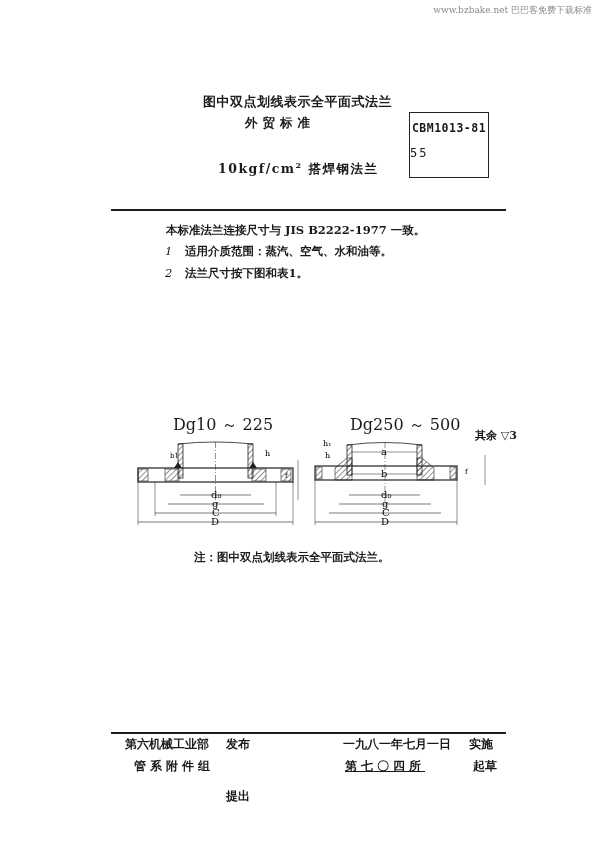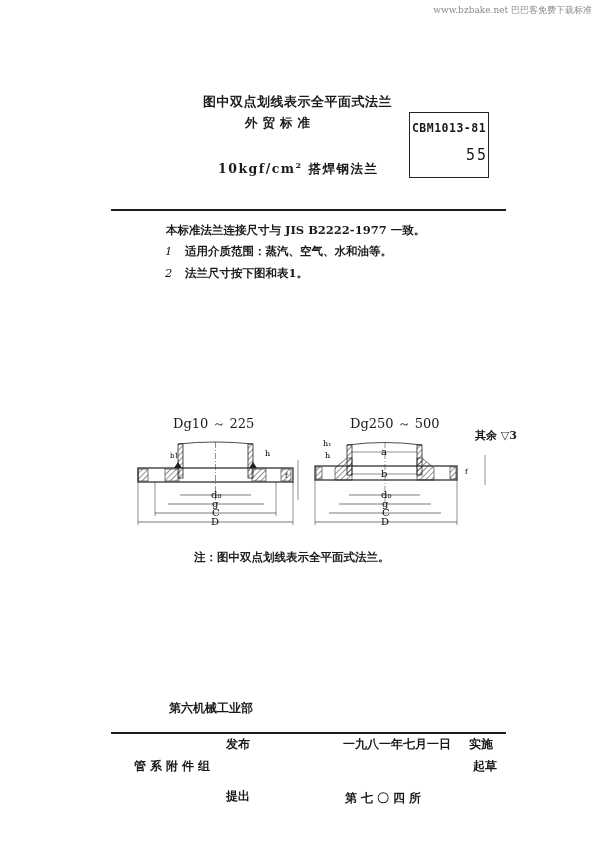--- a/index.html
+++ b/index.html
@@ -13,42 +13,42 @@
       font-family: "DejaVu Serif", serif; letter-spacing: 0;
     }
     .ministry { top: 93px; left: 203px; font-size: 13px; font-weight: bold; letter-spacing: 0.5px; }
     .subtitle { top: 115px; left: 245px; font-size: 12.5px; font-weight: bold; letter-spacing: 5px; }
     .doc-title { top: 160px; left: 218px; font-size: 12.5px; font-weight: bold; letter-spacing: 1.5px; }
     .doc-title sup { font-size: 8px; }
     .std-box {
       top: 112px; left: 409px; width: 78px; height: 64px; border: 1.2px solid #222;
     }
     .std-code { top: 8px; left: 0; width: 78px; text-align: center; font-size: 11.5px; font-weight: bold; letter-spacing: 0.5px; font-family: "DejaVu Sans Mono", monospace; }
-    .std-page { top: 33px; left: 0; width: 78px; text-align: right; font-size: 15px; font-family: "DejaVu Sans Mono", monospace; letter-spacing: 2px; }
+    .std-page { top: 33px; left: 0; width: 78px; text-align: left; font-size: 12px; font-family: "DejaVu Sans Mono", monospace; letter-spacing: 2px; }
     .rule { height: 2px; background: #1e1e1e; left: 111px; width: 395px; }
     .rule-top { top: 209px; }
     .rule-bottom { top: 732px; }
     .body-text { font-size: 11.5px; font-weight: bold; left: 138px; margin-left: 28px; }
     .l1 { top: 223px; }
     .l2 { top: 244px; left: 137px; }
     .l3 { top: 266px; left: 137px; }
     .num { display: inline-block; width: 20px; font-weight: normal; font-style: italic; }
-    .label-small { font-size: 13px; font-family: "DejaVu Serif", serif; }
+    .label-small { font-size: 16px; font-family: "DejaVu Serif", serif; }
     .range-left { top: 415px; left: 173px; }
     .range-right { top: 415px; left: 350px; }
     .finish { top: 428px; left: 445px; font-size: 11px; font-weight: bold; margin-left: 30px; }
     .note { top: 550px; left: 194px; font-size: 11.5px; font-weight: bold; }
     .footer { font-size: 12px; font-weight: bold; }
-    .f-org { top: 700px; left: 125px; margin-left: 44px; }
+    .f-org { top: 736px; left: 125px; }
     .f-pub { top: 736px; left: 226px; }
     .f-date { top: 736px; left: 343px; }
     .f-impl { top: 736px; left: 469px; }
     .f-group { top: 758px; left: 134px; letter-spacing: 4px; }
     .f-prop { top: 788px; left: 226px; }
-    .f-inst { top: 790px; left: 345px; letter-spacing: 4px; }
+    .f-inst { top: 758px; left: 345px; letter-spacing: 4px; text-decoration: underline; }
     .f-draft { top: 758px; left: 473px; }
     svg text { font-family: "DejaVu Serif", serif; }
   </style>
 </head>
 <body>
 
 <div class="abs watermark">www.bzbake.net 巴巴客免费下载标准</div>
 
 <div class="abs ministry">图中双点划线表示全平面式法兰</div>
 <div class="abs subtitle">外贸标准</div>

